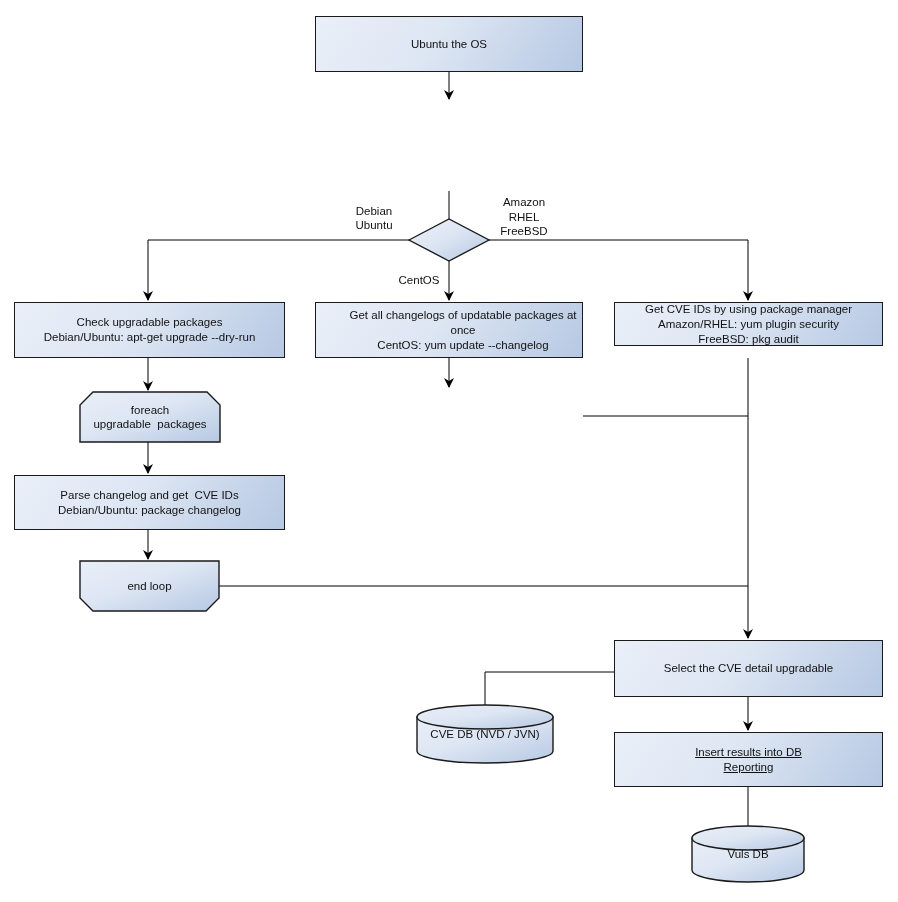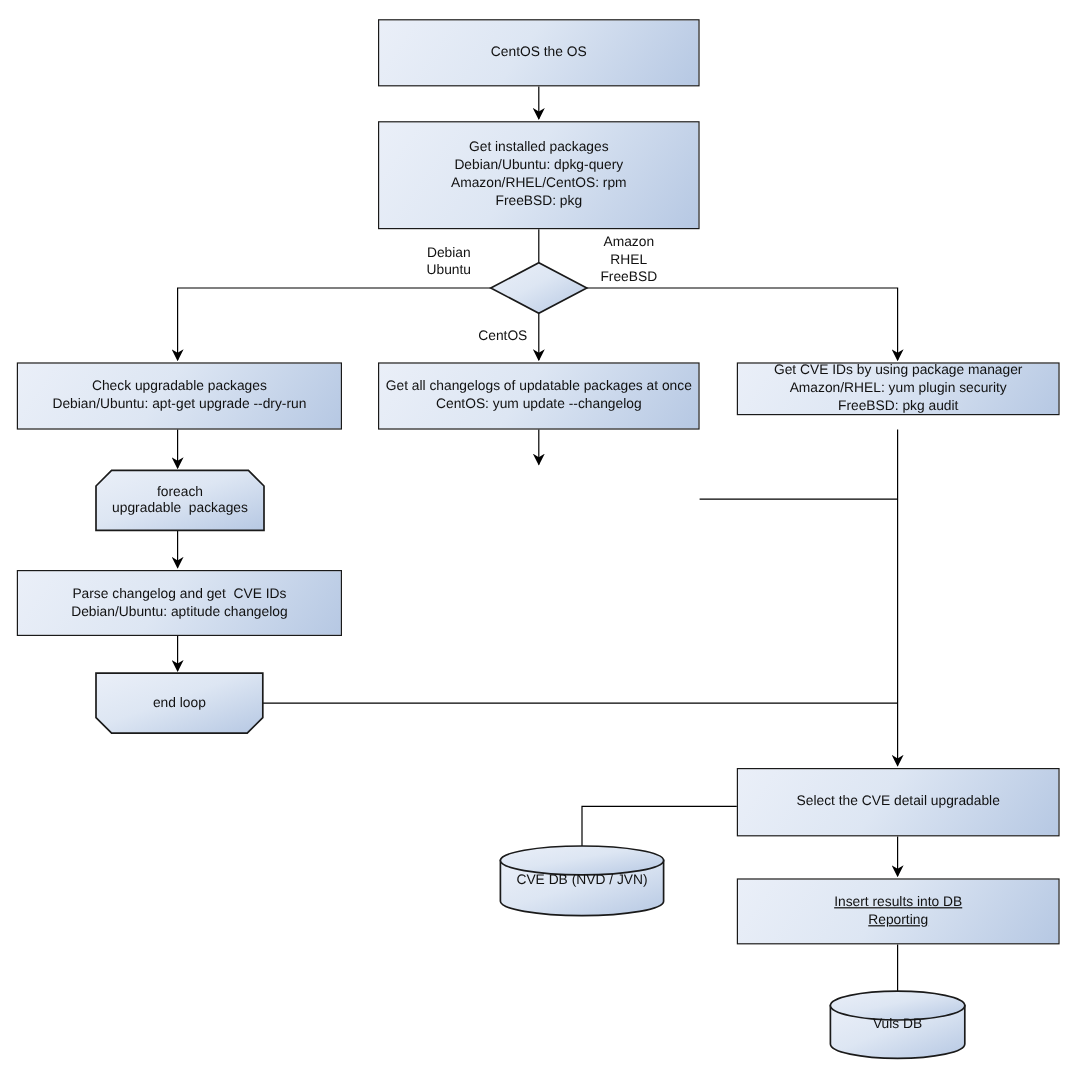--- a/index.html
+++ b/index.html
@@ -42,21 +42,21 @@
     text-align: center;
     font-size: 11.5px;
     line-height: 14.5px;
     color: #111111;
     white-space: pre-wrap;
   }
   
   #n-detect-os        { left: 315px; top: 16px;  width: 268px; height: 56px; }
   #n-get-installed    { left: 315px; top: 101px; width: 268px; height: 90px; }
   #n-check-upgradable { left: 14px;  top: 302px; width: 271px; height: 56px; }
-  #n-get-changelogs   { left: 315px; top: 302px; width: 268px; height: 56px; }
+  #n-get-changelogs   { left: 315px; top: 302px; width: 268px; height: 56px; padding-left: 28px; }
   #n-get-cve-ids      { left: 614px; top: 302px; width: 269px; height: 44px; }
   #n-parse-changelogs { left: 315px; top: 389px; width: 268px; height: 54px; }
   #n-parse-changelog  { left: 14px;  top: 475px; width: 271px; height: 55px; }
   #n-select-cve       { left: 614px; top: 640px; width: 269px; height: 57px; }
   #n-insert-results   { left: 614px; top: 732px; width: 269px; height: 55px; text-decoration: underline; }
   
   #l-foreach  { left: 80px;  top: 392px; width: 140px; height: 50px; }
   #l-endloop  { left: 80px;  top: 561px; width: 139px; height: 50px; }
   #l-cvedb    { left: 417px; top: 706px; width: 136px; height: 56px; }
   #l-vulsdb   { left: 692px; top: 827px; width: 112px; height: 54px; }
@@ -106,34 +106,30 @@
     <g>
       <path d="M417,717 V751 A68,12 0 0 0 553,751 V717 Z" fill="url(#nodeGrad)" stroke="#1a1a1a" stroke-width="1.4"></path>
       <ellipse cx="485" cy="717" rx="68" ry="12" fill="url(#nodeGrad)" stroke="#1a1a1a" stroke-width="1.4"></ellipse>
     </g>
     <g>
       <path d="M692,838 V870 A56,12 0 0 0 804,870 V838 Z" fill="url(#nodeGrad)" stroke="#1a1a1a" stroke-width="1.4"></path>
       <ellipse cx="748" cy="838" rx="56" ry="12" fill="url(#nodeGrad)" stroke="#1a1a1a" stroke-width="1.4"></ellipse>
     </g>
   </svg>
 
-  <div class="node" id="n-detect-os">CentOS the OS</div>
-  <div class="node" id="n-get-installed">Get installed packages
-Debian/Ubuntu: dpkg-query
-Amazon/RHEL/CentOS: rpm
-FreeBSD: pkg</div>
+  <div class="node" id="n-detect-os">Ubuntu the OS</div>
   <div class="node" id="n-check-upgradable">Check upgradable packages
 Debian/Ubuntu: apt-get upgrade --dry-run</div>
   <div class="node" id="n-get-changelogs">Get all changelogs of updatable packages at once
 CentOS: yum update --changelog</div>
   <div class="node" id="n-get-cve-ids">Get CVE IDs by using package manager
 Amazon/RHEL: yum plugin security
 FreeBSD: pkg audit</div>
   <div class="node" id="n-parse-changelog">Parse changelog and get  CVE IDs
-Debian/Ubuntu: aptitude changelog</div>
+Debian/Ubuntu: package changelog</div>
   <div class="node" id="n-select-cve">Select the CVE detail upgradable</div>
   <div class="node" id="n-insert-results">Insert results into DB
 Reporting</div>
 
   <div class="lbl" id="l-foreach">foreach
 upgradable  packages</div>
   <div class="lbl" id="l-endloop">end loop</div>
   <div class="lbl" id="l-cvedb">CVE DB (NVD / JVN)</div>
   <div class="lbl" id="l-vulsdb">Vuls DB</div>
 

